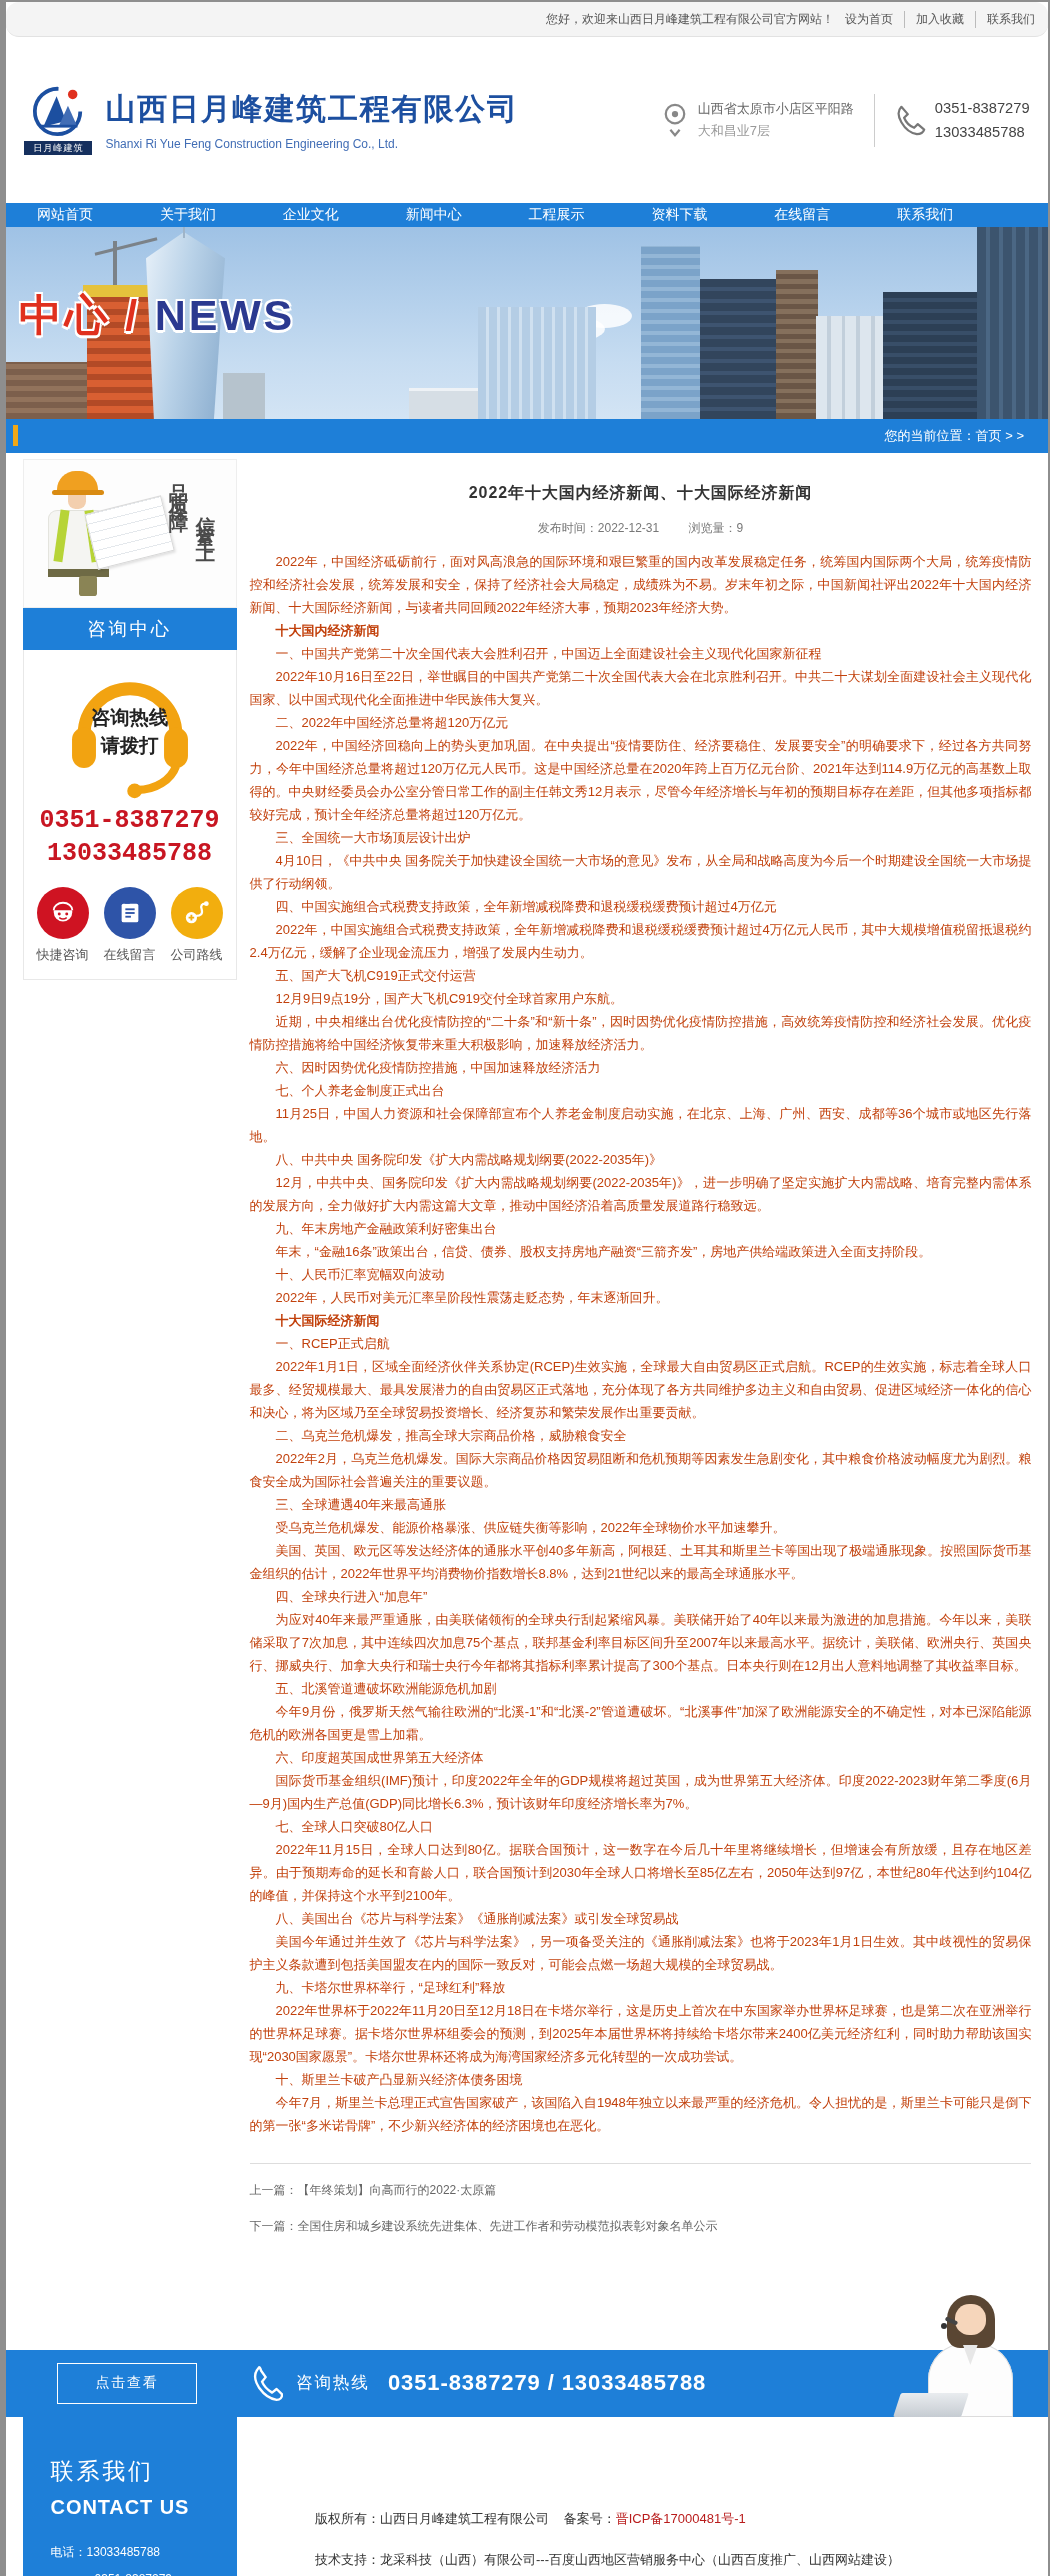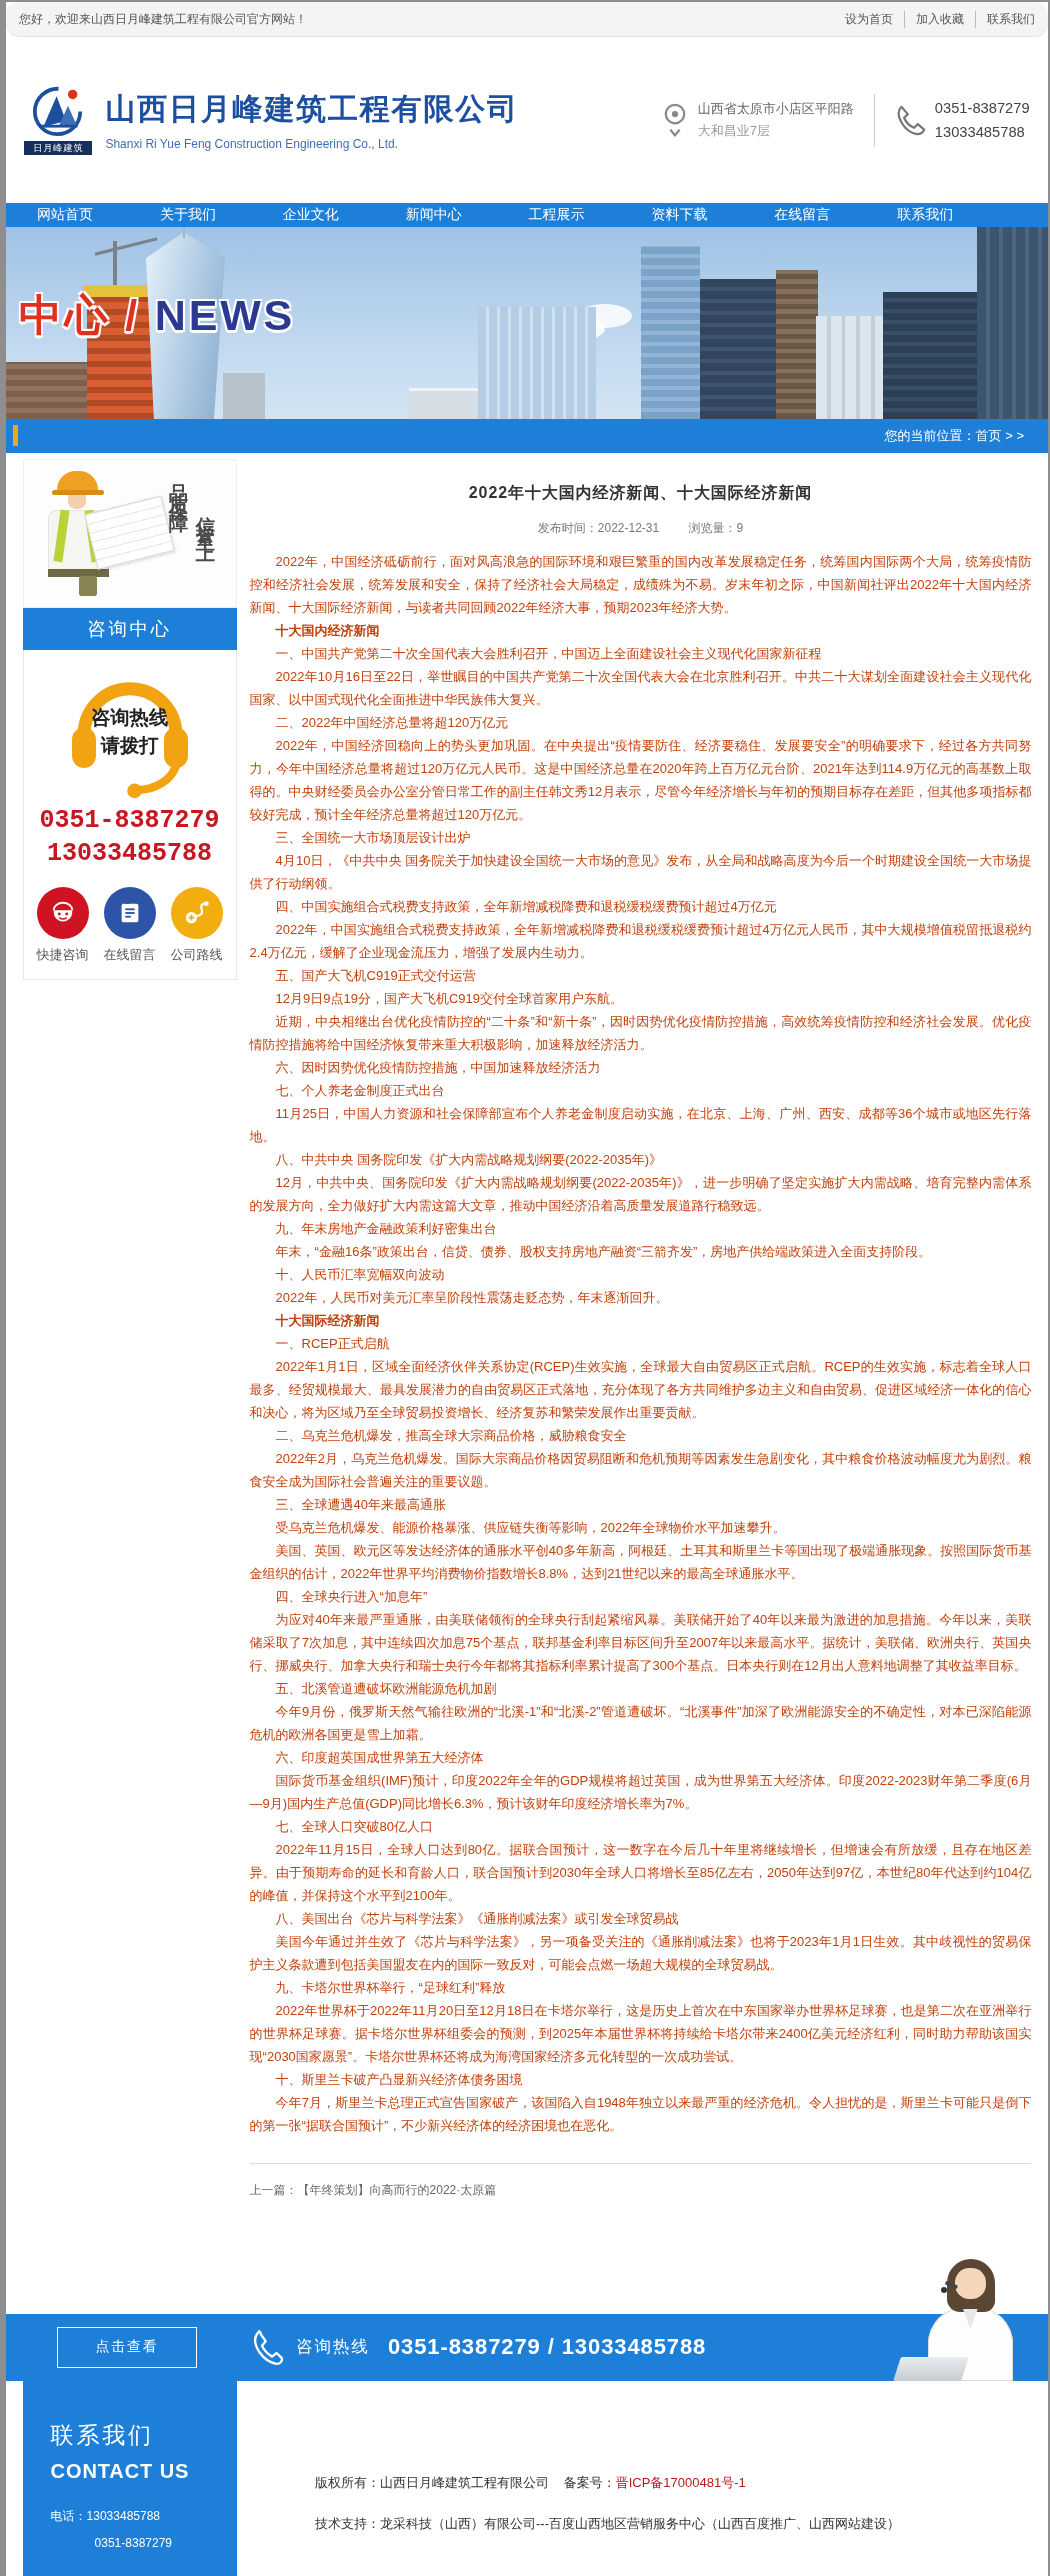--- a/index.html
+++ b/index.html
@@ -1,21 +1,21 @@
 <!DOCTYPE html>
 <html style="font-size:14.7px"><head>
 <meta charset="utf-8">
 <style>
   * { margin:0; padding:0; box-sizing:border-box; }
   html,body { background:#fff; }
   body { width:1051px; font-family:"Liberation Sans","DejaVu Sans",sans-serif; color:#333; }
   .page { width:1051px; border:2.8px solid #8e8e8e; border-left-width:6.4px; border-right-width:3.7px; background:#fff; overflow:hidden; }
 
   
-  .topbar { height:35px; background:#f4f4f4; border-bottom:0.9px solid #e2e2e2; display:flex; align-items:center; justify-content:space-between; padding:0 13px; font-size:12px; color:#555;border-radius:13px; }
+  .topbar { height:35px; background:#f4f4f4; border-bottom:0.9px solid #e2e2e2; display:flex; align-items:center; justify-content:flex-end; padding:0 13px; font-size:12px; color:#555;border-radius:13px; }
   .topbar-links { display:flex; align-items:center; }
   .topbar-links a { color:#555; text-decoration:none; padding:0 11px; border-right:0.9px solid #bbb; cursor:pointer; }
   .topbar-links a:last-child { border-right:none; padding-right:0; }
 
   
   .header { height:166px; display:flex; align-items:center; padding:0 18.4px; background:#fff; }
   .logo { width:68px; text-align:center; }
   .logo-sub { background:#16305e; color:#fff; font-size:9.2px; line-height:14px; letter-spacing:0.9px; margin-top:0; }
   .brand { margin-left:13px; }
   .brand-cn { font-size:30px; font-weight:bold; color:#1c4fa0; letter-spacing:1.8px; }
@@ -348,25 +348,28 @@
           <p class="t-p">今年9月份，俄罗斯天然气输往欧洲的“北溪-1”和“北溪-2”管道遭破坏。“北溪事件”加深了欧洲能源安全的不确定性，对本已深陷能源危机的欧洲各国更是雪上加霜。</p>
           <p class="t-p">六、印度超英国成世界第五大经济体</p>
           <p class="t-p">国际货币基金组织(IMF)预计，印度2022年全年的GDP规模将超过英国，成为世界第五大经济体。印度2022-2023财年第二季度(6月—9月)国内生产总值(GDP)同比增长6.3%，预计该财年印度经济增长率为7%。</p>
           <p class="t-p">七、全球人口突破80亿人口</p>
           <p class="t-p">2022年11月15日，全球人口达到80亿。据联合国预计，这一数字在今后几十年里将继续增长，但增速会有所放缓，且存在地区差异。由于预期寿命的延长和育龄人口，联合国预计到2030年全球人口将增长至85亿左右，2050年达到97亿，本世纪80年代达到约104亿的峰值，并保持这个水平到2100年。</p>
           <p class="t-p">八、美国出台《芯片与科学法案》《通胀削减法案》或引发全球贸易战</p>
           <p class="t-p">美国今年通过并生效了《芯片与科学法案》，另一项备受关注的《通胀削减法案》也将于2023年1月1日生效。其中歧视性的贸易保护主义条款遭到包括美国盟友在内的国际一致反对，可能会点燃一场超大规模的全球贸易战。</p>
           <p class="t-p">九、卡塔尔世界杯举行，“足球红利”释放</p>
           <p class="t-p">2022年世界杯于2022年11月20日至12月18日在卡塔尔举行，这是历史上首次在中东国家举办世界杯足球赛，也是第二次在亚洲举行的世界杯足球赛。据卡塔尔世界杯组委会的预测，到2025年本届世界杯将持续给卡塔尔带来2400亿美元经济红利，同时助力帮助该国实现“2030国家愿景”。卡塔尔世界杯还将成为海湾国家经济多元化转型的一次成功尝试。</p>
           <p class="t-p">十、斯里兰卡破产凸显新兴经济体债务困境</p>
-          <p class="t-p">今年7月，斯里兰卡总理正式宣告国家破产，该国陷入自1948年独立以来最严重的经济危机。令人担忧的是，斯里兰卡可能只是倒下的第一张“据联合国预计”，不少新兴经济体的经济困境也在恶化。</p>
+          <p class="t-p">今年7月，斯里兰卡总理正式宣告国家破产，该国陷入自1948年独立以来最严重的经济危机。令人担忧的是，斯里兰卡可能只是倒下的第一张“多米诺骨牌”，不少新兴经济体的经济困境也在恶化。</p>
         </div>
       <div class="pager">
         <div class="pager-row">
           <span>上一篇：</span><a>【年终策划】向高而行的2022·太原篇</a>
+        </div>
+        <div class="pager-row">
+          <span>下一篇：</span><a>全国住房和城乡建设系统先进集体、先进工作者和劳动模范拟表彰对象名单公示</a>
         </div>
       </div>
     </main>
   </div>
 
   <div class="cta">
     <div class="cta-spacer"></div>
     <div class="cta-bar">
       <button class="cta-btn">点击查看</button>
       <svg class="cta-phone-icon" width="31" height="37" viewBox="0 0 34 40">

